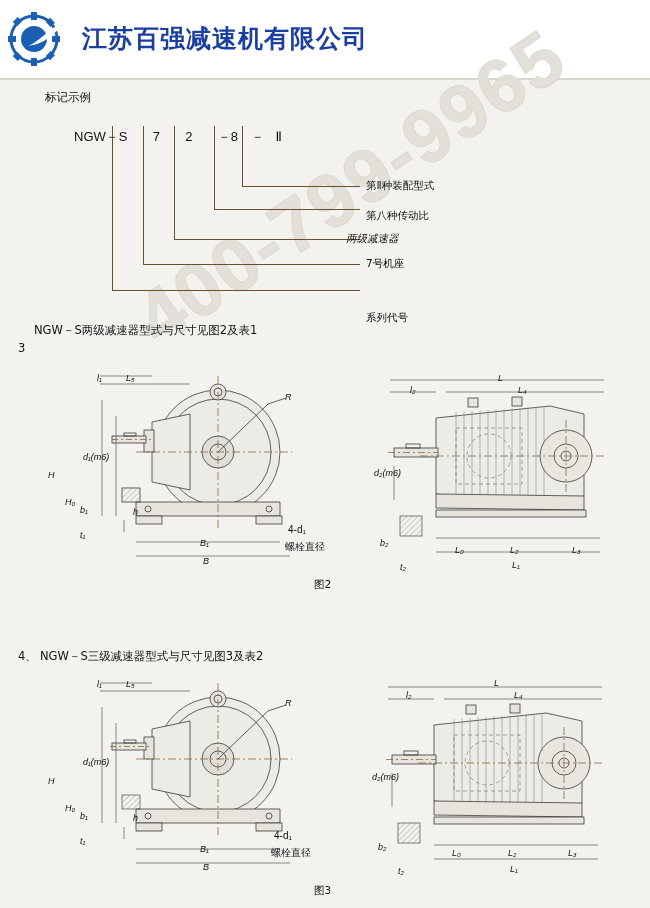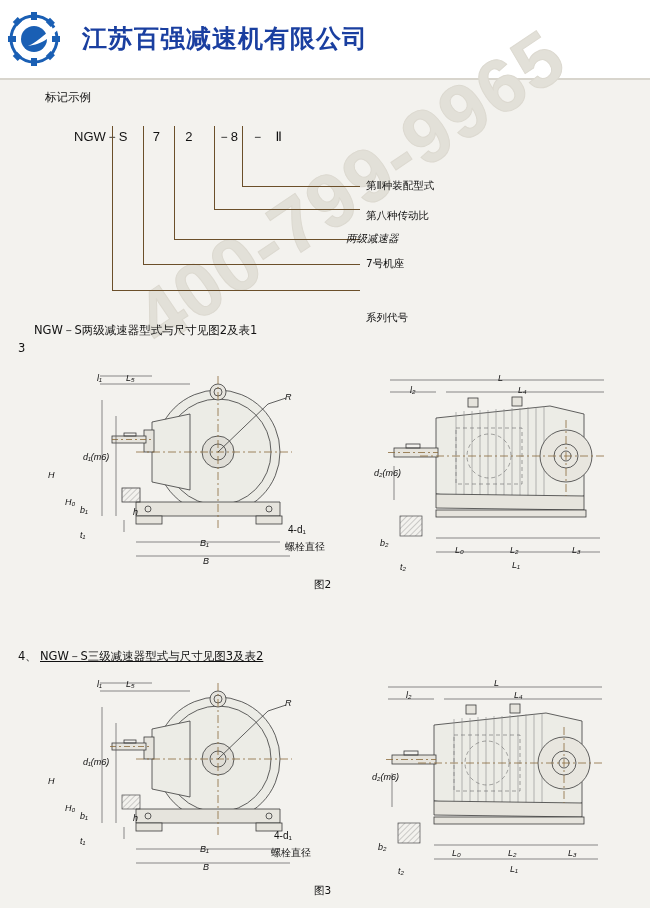--- a/index.html
+++ b/index.html
@@ -282,21 +282,21 @@
 <div class="lbl-it" style="left:380px;top:538px;">b₂</div>
 <div class="lbl-it" style="left:400px;top:562px;">t₂</div>
 <div class="lbl-it" style="left:455px;top:545px;">L₀</div>
 <div class="lbl-it" style="left:510px;top:545px;">L₂</div>
 <div class="lbl-it" style="left:572px;top:545px;">L₃</div>
 <div class="lbl-it" style="left:512px;top:560px;">L₁</div>
 
 <div class="figcap cn" style="left:314px;top:578px;">图2</div>
 
 <div class="sec-title cn" style="left:18px;top:649px;">4、</div>
-<div class="sec-title cn" style="left:40px;top:649px;text-decoration:underline;">NGW－S三级减速器型式与尺寸见图3及表2</div>
+<div class="sec-title cn" style="left:40px;top:649px;">NGW－S三级减速器型式与尺寸见图3及表2</div>
 
 <div class="fig" style="left:40px;top:675px;width:280px;height:210px;">
   <svg width="280" height="210" viewBox="0 0 280 210">
     <g stroke="#3a3a3a" fill="none" stroke-width="0.8">
       <circle cx="178" cy="84" r="62" fill="#ececE6"></circle>
       <circle cx="178" cy="84" r="53"></circle>
       <circle cx="178" cy="84" r="16" fill="#e0ded7"></circle>
       <circle cx="178" cy="84" r="8"></circle>
       <circle cx="178" cy="24" r="8" fill="#e6e4dd"></circle>
       <circle cx="178" cy="24" r="4"></circle>

